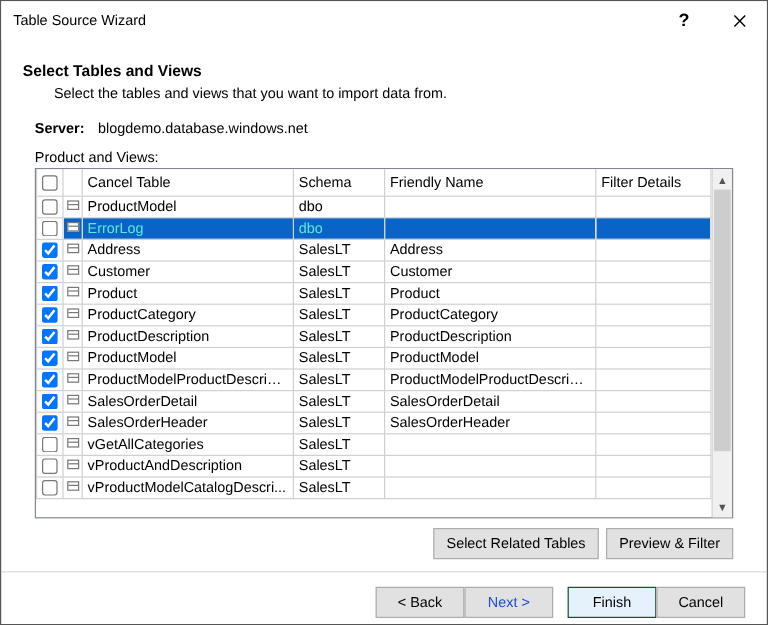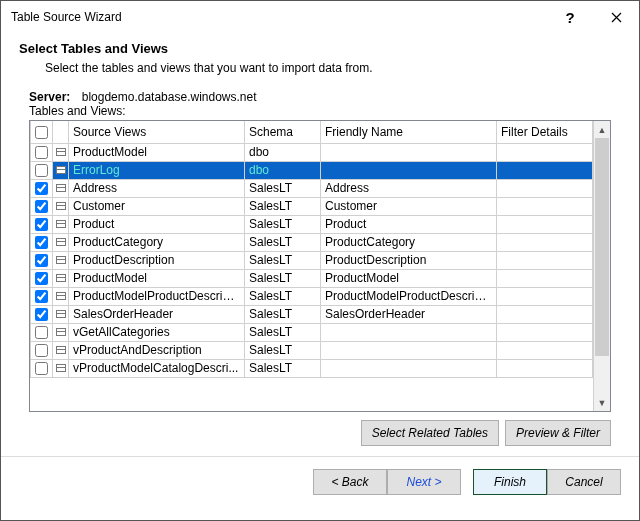--- a/index.html
+++ b/index.html
@@ -24,23 +24,23 @@
   }
   .titlebar .title { flex: 1; font-size: 12px; }
   .winbtn {
     width: 46px; height: 32px;
     display: flex; align-items: center; justify-content: center;
     font-size: 14px; font-family: "Segoe UI Symbol", sans-serif;
   }
   .help-btn { font-size: 15px; font-weight: bold; }
   
   .content { padding: 6px 18px 0 18px; }
-  .heading { font-weight: bold; font-size: 13px; margin-top: 2px; }
+  .heading { font-weight: bold; font-size: 13px; margin-top: 12px; }
   .subheading { margin: 4px 0 14px 26px; max-width: 330px; line-height: 1.35; }
-  .server-row { margin: 0 0 0 10px; }
+  .server-row { margin: 0 0 10px 10px; }
   .server-row b { margin-right: 8px; }
   
   .grid-wrap {
     margin: 0 10px;
     border: 1px solid #828790;
     height: 292px;
     display: flex;
   }
   .grid {
     flex: 1;
@@ -89,21 +89,21 @@
   .vscroll .track { flex:1; background:#f0f0f0; position:relative;}
   .vscroll .thumb { position:absolute; left:1px; right:1px; top:0; height:85%; background:#cdcdcd;}
   
   .actions-row {
     display:flex; justify-content:flex-end; gap:6px;
     margin: 8px 10px 0 10px;
   }
   .actions-row button, .wizard-btns button {
     font-family: inherit; font-size:12px;
     background:#e1e1e1; border:1px solid #adadad;
-    padding: 4px 10px; min-width: 74px; height:26px;font-style:italic;
+    padding: 4px 10px; min-width: 74px; height:26px;
   }
   .actions-row button { min-width: auto; padding:4px 10px;}
   button:disabled { color:#1d4ed8; }
   button.default { border:1px solid #14532d; background:#e5f1fb;}
   
   .footer-sep { border-top:1px solid #ddd; margin-top:10px;}
   .wizard-btns {
     display:flex; justify-content:flex-end; gap:0;
     padding: 12px 18px 12px 23px;
   }
@@ -126,38 +126,38 @@
 
 <div class="content">
   <div class="heading">Select Tables and Views</div>
   <div class="subheading">Select the tables and views that you want to import data from.</div>
 
   <div class="server-row">
     <b>Server:</b>
     <span>blogdemo.database.windows.net</span>
   </div>
 
-  <div style="margin:0 0 2px 10px;">Tables and Views:</div>
+  <div style="margin:0 0 2px 10px;">Product and Views:</div>
 
   <div class="grid-wrap">
     <div class="grid">
       <table>
         <colgroup>
           <col class="c-chk">
             <col class="c-icon">
             <col class="c-src">
             <col class="c-sch">
             <col class="c-fn">
             <col class="c-fd">
         </colgroup>
         <thead>
           <tr>
             <th><input type="checkbox" style=""></th>
             <th></th>
-            <th>Source Views</th>
+            <th>Cancel Table</th>
             <th>Schema</th>
             <th>Friendly Name</th>
             <th>Filter Details</th>
           </tr>
         </thead>
         <tbody id="grid-body">
             <tr>
               <td class="chkcell"><input type="checkbox" style=""></td>
               <td class="iconcell"><span class="tbl-icon"></span></td>
               <td>ProductModel</td>
@@ -220,20 +220,28 @@
               <td>SalesLT</td>
               <td>ProductModel</td>
               <td></td>
             </tr>
             <tr>
               <td class="chkcell"><input type="checkbox" checked="" style=""></td>
               <td class="iconcell"><span class="tbl-icon"></span></td>
               <td>ProductModelProductDescript...</td>
               <td>SalesLT</td>
               <td>ProductModelProductDescript...</td>
+              <td></td>
+            </tr>
+            <tr>
+              <td class="chkcell"><input type="checkbox" checked="" style=""></td>
+              <td class="iconcell"><span class="tbl-icon"></span></td>
+              <td>SalesOrderDetail</td>
+              <td>SalesLT</td>
+              <td>SalesOrderDetail</td>
               <td></td>
             </tr>
             <tr>
               <td class="chkcell"><input type="checkbox" checked="" style=""></td>
               <td class="iconcell"><span class="tbl-icon"></span></td>
               <td>SalesOrderHeader</td>
               <td>SalesLT</td>
               <td>SalesOrderHeader</td>
               <td></td>
             </tr>

